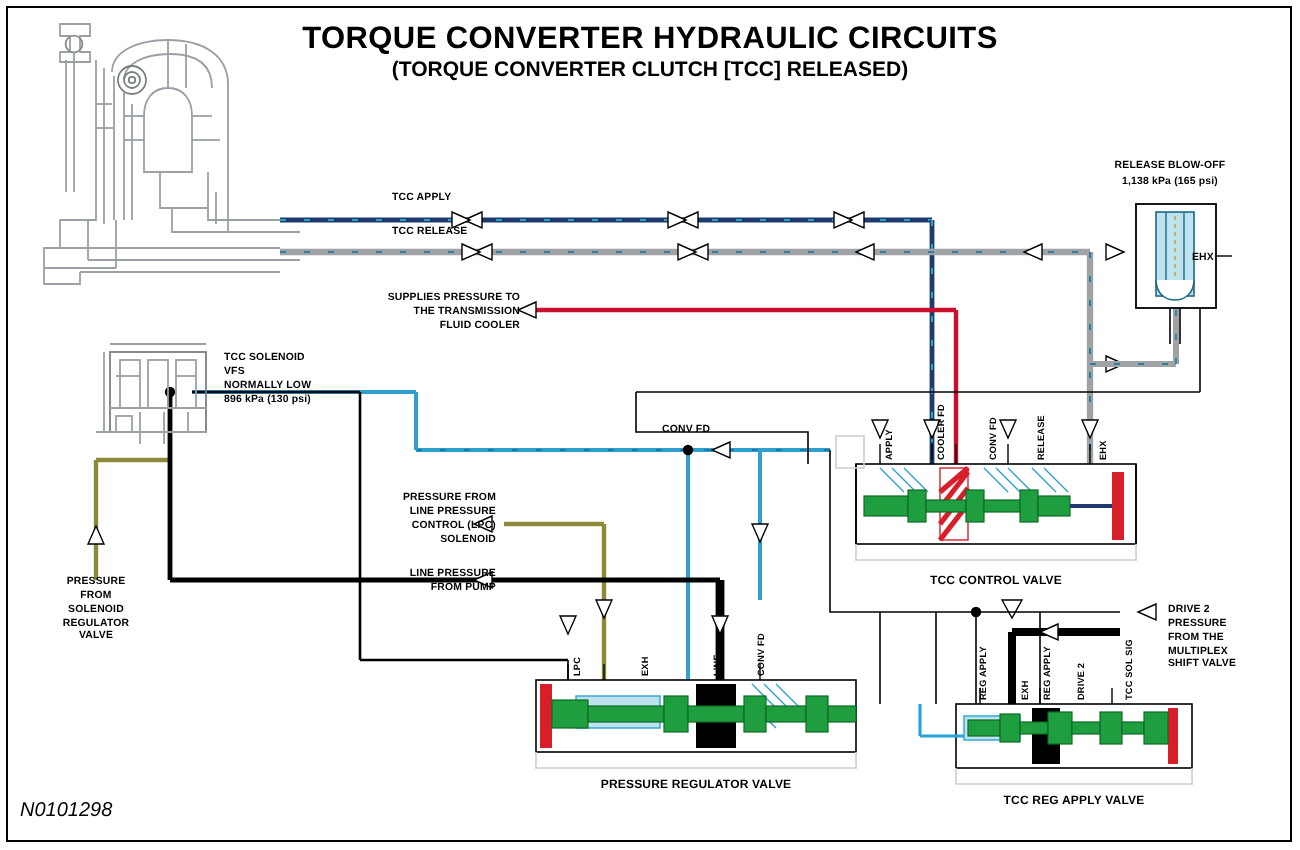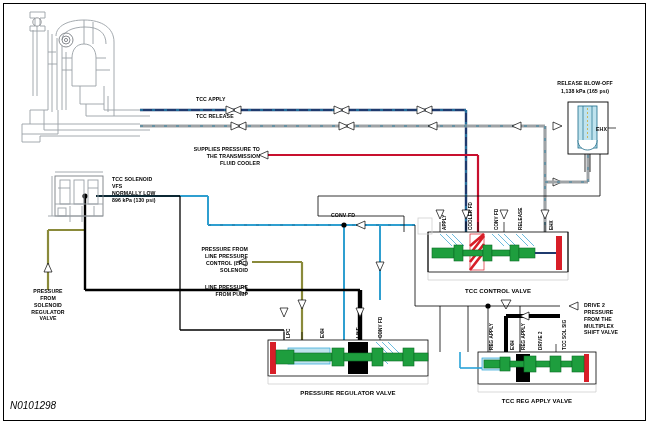--- a/index.html
+++ b/index.html
@@ -20,20 +20,22 @@
   #partno{position:absolute;left:10px;top:400px;font-size:10px;font-style:italic;}
   svg{position:absolute;left:0;top:0;}
 </style>
 </head>
 <body>
 
 <div id="frame">
 
   <div class="border"></div>
 
+  <div class="ttl" id="title1">TORQUE CONVERTER HYDRAULIC CIRCUITS</div>
+  <div class="ttl" id="title2">(TORQUE CONVERTER CLUTCH [TCC] RELEASED)</div>
 
   <svg width="650" height="425">
 
     <g fill="none" stroke="#9aa0a6" stroke-width="0.9">
       <path d="M30,18 L30,12 L45,12 L45,18 L40,18 L40,26 L45,26 L45,31 L30,31 L30,26 L35,26 L35,18 Z"></path>
       <circle cx="37" cy="22" r="4.2" stroke="#8b8f93"></circle>
       <path d="M37,26 L37,96"></path>
       <path d="M33,96 L33,30"></path>
       <path d="M56,36 C56,26 68,20 84,20 C102,20 114,28 114,42 L114,96"></path>
       <path d="M62,40 C62,32 72,27 85,27 C99,27 106,33 106,44"></path>

